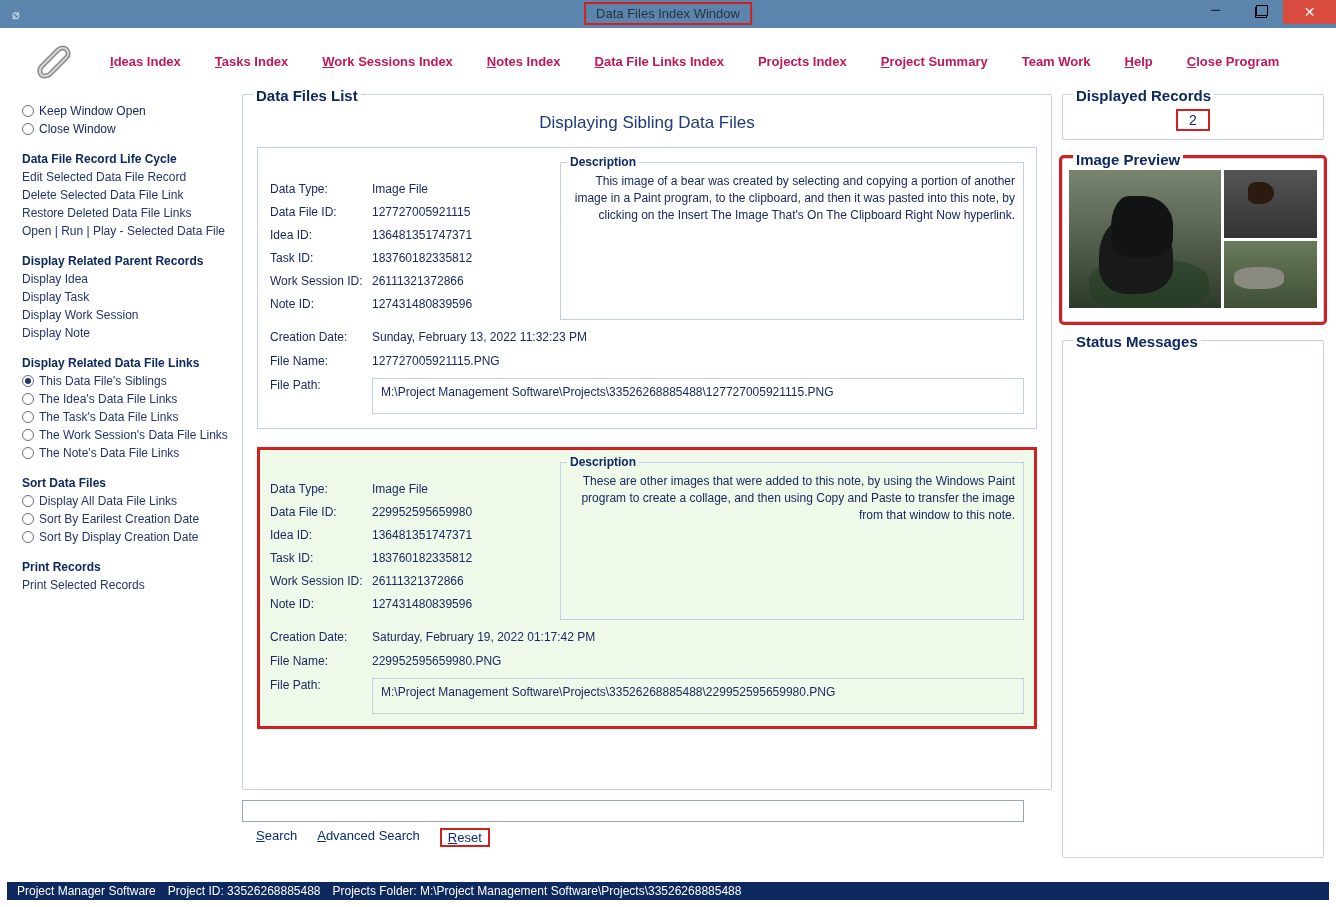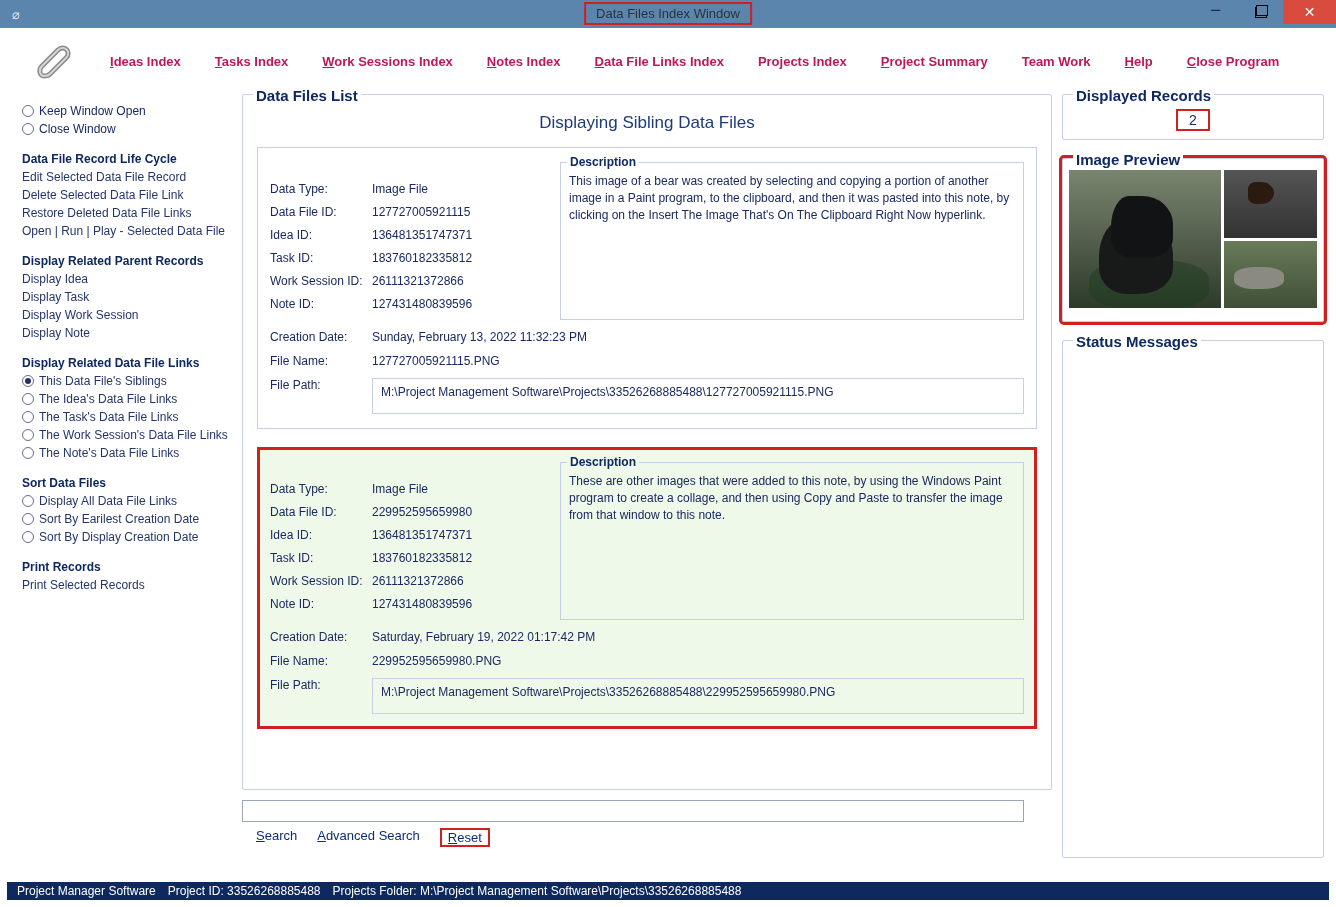--- a/index.html
+++ b/index.html
@@ -44,21 +44,21 @@
   .datafiles-group { padding: 14px 14px 14px 14px; height: 696px; }
   .header-title { text-align: center; font-size: 17px; color: #1e3a7a; padding: 4px 0 14px; }
   .record-card { border: 1px solid #c5d0e6; padding: 14px 12px 14px 12px; background: #fff; margin-bottom: 18px; position: relative; }
   .record-card.selected { background: #eef9e9; }
   .record-card.red-frame { outline: 3px solid #d02020; outline-offset: -3px; }
   .record-grid { display: flex; gap: 20px; }
   .meta-col { width: 270px; margin-top: 20px; }
   .meta-row { display: flex; margin-bottom: 9px; font-size: 12px; }
   .meta-label { width: 102px; color: #1a2a60; }
   .meta-value { color: #1a2a60; }
-  .desc-box { border: 1px solid #c5d0e6; flex: 1; position: relative; padding: 10px 8px 8px; min-height: 145px; }
+  .desc-box { border: 1px solid #c5d0e6; flex: 1; position: relative; padding: 10px 8px 8px; min-height: 145px; text-align: right; }
   .desc-box .legend { position: absolute; top: -8px; left: 6px; background: inherit; padding: 0 3px; font-size: 12px; font-weight: bold; color: #0e2860; }
   .fullrow { display: flex; margin-top: 10px; font-size: 12px; align-items: flex-start; }
   .fullrow .meta-label { width: 102px; }
   .fullrow .pathbox { border: 1px solid #c5d0e6; padding: 6px 8px; flex: 1; min-height: 36px; }
 
   .search-row { margin-top: 6px; }
   .search-input { width: 782px; height: 22px; border: 1px solid #9aa6b8; display: block; }
   .search-links { display: flex; gap: 20px; margin-top: 6px; font-size: 13px; color: #0b2d7c; padding-left:14px;}
   .search-links span { cursor: pointer; }
   .search-links .ul { text-decoration: underline; }

